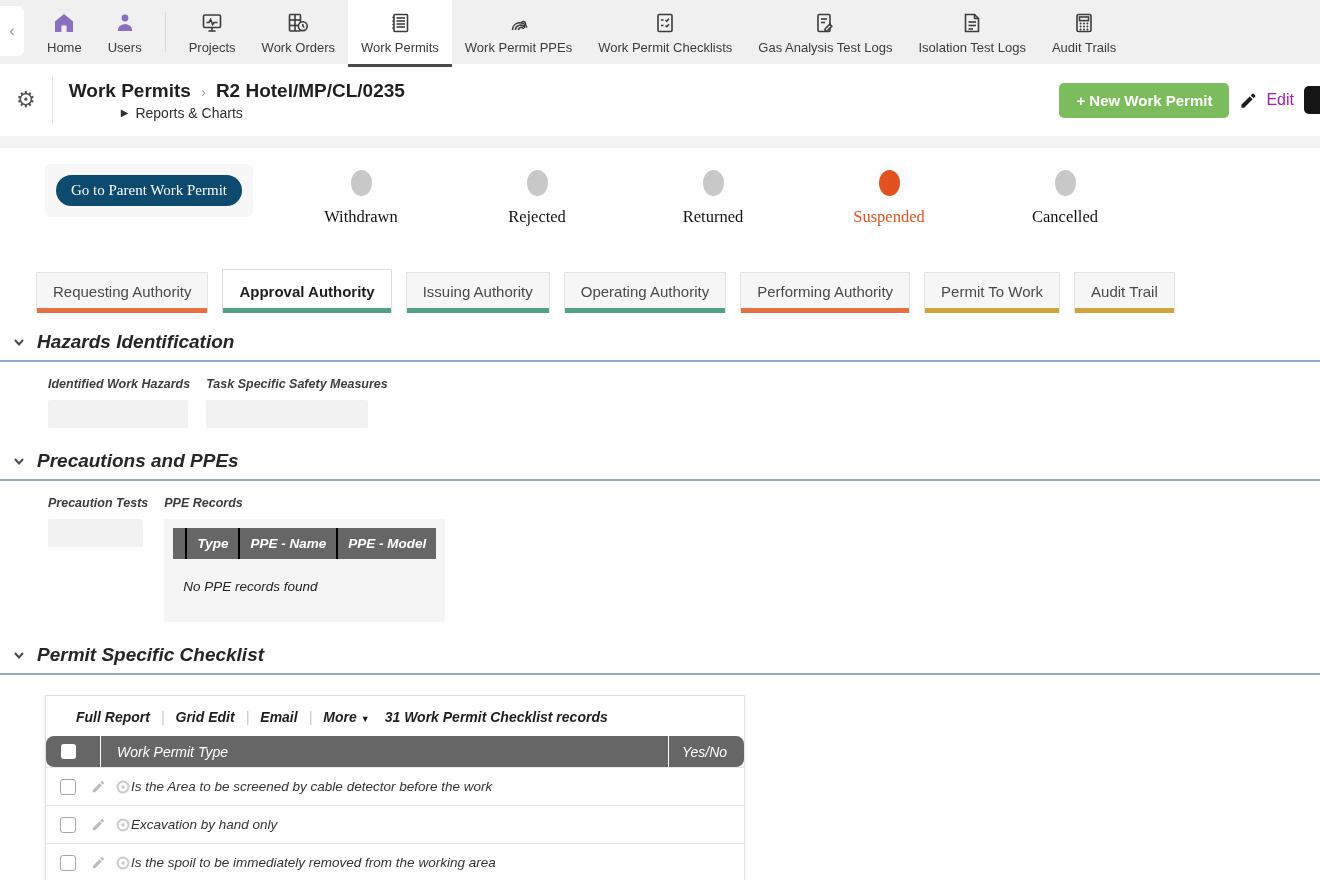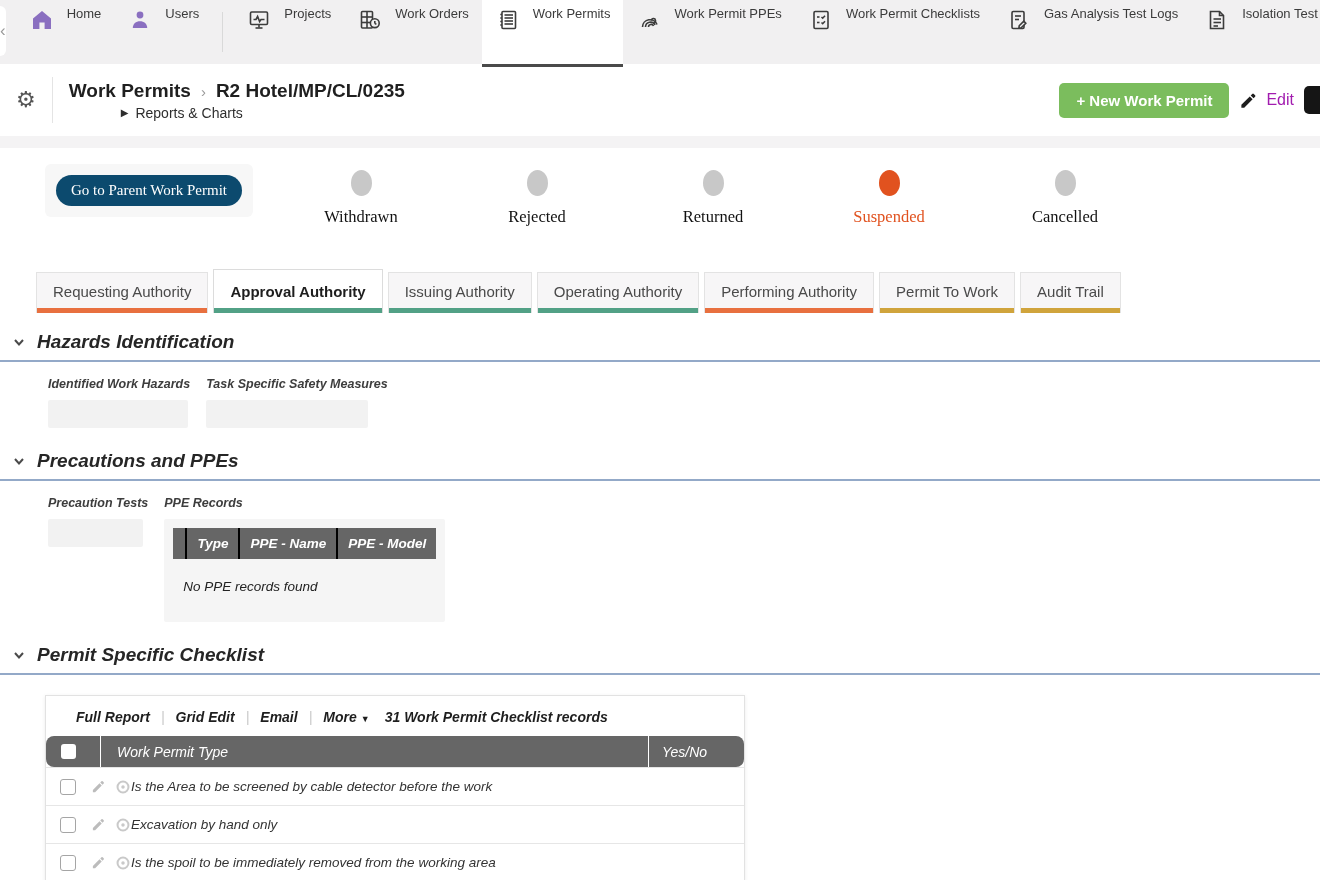--- a/index.html
+++ b/index.html
@@ -4,22 +4,22 @@
 <style>
   * { margin:0; padding:0; box-sizing:border-box; }
   html,body { width:1320px; height:880px; overflow:hidden; background:#fff;
     font-family:"Liberation Sans", sans-serif; color:#333; }
 
   
   .topnav { height:64px; background:#f1f0f1; display:flex; align-items:stretch; }
   .back-box { width:24px; margin:6px 0 8px 0; background:#fff; border-radius:0 6px 6px 0;
     display:flex; align-items:center; justify-content:center; color:#9a9a9a; font-size:17px; cursor:pointer; }
   .nav-items { display:flex; align-items:stretch; margin-left:10px; flex:1; }
-  .nav-item { display:flex; justify-content:center;
-    gap:12px; padding:6px 13px 6px; cursor:pointer; position:relative; white-space:nowrap; }
+  .nav-item { display:flex; flex-direction:column; align-items:center; justify-content:center;
+    gap:5px; padding:6px 13px 6px; cursor:pointer; position:relative; white-space:nowrap; }
   .nav-item .nlabel { font-size:13px; color:#3b3b3b; }
   .nav-item.active { background:#fff; }
   .nav-item.active::after { content:""; position:absolute; left:0; right:0; bottom:-3px; height:3px; background:#4a4a4a; }
   .nav-divider { width:1px; background:#d9d9d9; margin:12px 10px; }
   .nicon { height:26px; display:flex; align-items:flex-end; }
   .nicon svg { display:block; }
 
   
   .pagehead { height:72px; background:#fff; display:flex; align-items:center; padding:0 14px 0 16px; }
   .gear { font-size:22px; color:#555; line-height:1; cursor:pointer; }
@@ -45,21 +45,21 @@
   .parent-btn { background:#0c4a6e; color:#fff; font-family:"Liberation Serif", serif;
     font-size:15px; padding:7px 15px; border-radius:17px; border:none; cursor:pointer; white-space:nowrap; }
   .statuses { display:flex; margin-left:20px; margin-top:6px; }
   .status { width:176px; display:flex; flex-direction:column; align-items:center; gap:11px; }
   .dot { width:21px; height:26px; border-radius:50%; background:#c8c8c8; }
   .status.active .dot { background:#e1521f; }
   .slabel { font-family:"Liberation Serif", serif; font-size:16.5px; color:#111; }
   .status.active .slabel { color:#e1521f; }
 
   
-  .tabs { display:flex; gap:5px; align-items:flex-end; padding:42px 0 0 36px; }
+  .tabs { display:flex; gap:14px; align-items:flex-end; padding:42px 0 0 36px; }
   .tab { background:#f7f6f7; border:1px solid #e3e3e3; border-bottom:none; padding:10px 16px 8px;
     font-size:15px; color:#4a4a4a; cursor:pointer; white-space:nowrap; }
   .tab .ubar { display:block; height:5px; margin:8px -16px -8px; }
   .tab.t-orange .ubar { background:#e8703f; }
   .tab.t-green  .ubar { background:#52a186; }
   .tab.t-gold   .ubar { background:#d0a43c; }
   .tab.active { background:#fff; font-weight:700; color:#1e1e1e; border-color:#dcdcdc; padding-top:13px; }
 
   
   .section { margin-top:22px;font-style:italic; }
@@ -86,21 +86,21 @@
   .cl-toolbar { display:flex; align-items:center; gap:11px; padding:13px 14px 11px 30px;
     font-size:14px; font-weight:700; color:#1e1e1e; }
   .tb-link { cursor:pointer; white-space:nowrap; }
   .tb-sep { color:#c9c9c9; font-weight:400; }
   .tb-caret { font-size:9px; margin-left:4px; }
   .tb-count { margin-left:4px; white-space:nowrap; }
   .cl-header { display:flex; align-items:center; background:#666; color:#fff; height:31px; font-size:14px;border-radius:8px; }
   .cl-header .c-check { width:55px; display:flex; align-items:center; border-right:1px solid #fff; align-self:stretch; }
   .hd-checkbox { width:15px; height:15px; background:#fff; border-radius:3px; margin-left:15px; cursor:pointer; }
   .cl-header .c-type { flex:1; padding-left:16px; }
-  .cl-header .c-yesno { width:96px; border-left:1px solid #fff; align-self:stretch; display:flex; align-items:center; padding-left:13px; }
+  .cl-header .c-yesno { width:76px; border-left:1px solid #fff; align-self:stretch; display:flex; align-items:center; padding-left:13px; }
   .cl-row { display:flex; align-items:center; height:38px; border-top:1px solid #e6e6e6; background:#fff; }
   .cl-row:first-of-type { border-top:none; }
   .row-checkbox { width:16px; height:16px; border:1.5px solid #a5a5a5; border-radius:3px; background:#fff; margin-left:14px; cursor:pointer; flex:none; }
   .row-pencil { margin-left:15px; cursor:pointer; display:flex; }
   .row-eye { margin-left:9px; cursor:pointer; display:flex; }
   .row-text { font-size:13.5px; color:#333; }
 </style>
 </head>
 <body>
 

